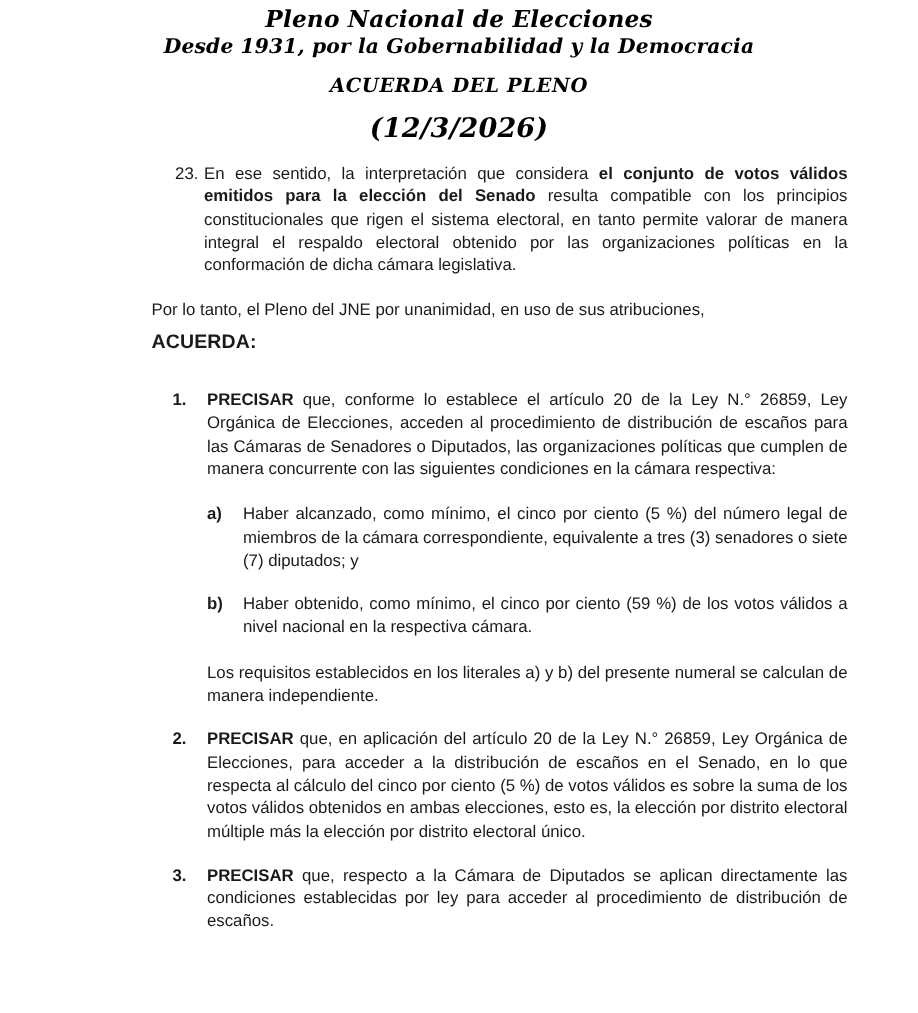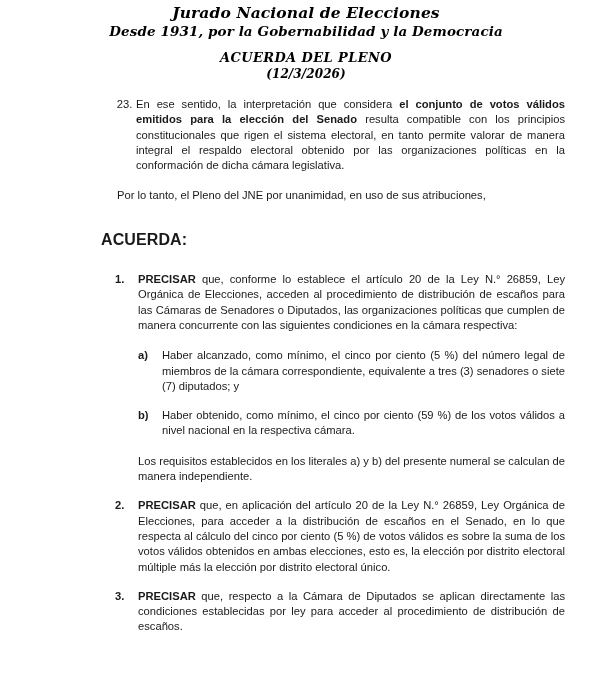--- a/index.html
+++ b/index.html
@@ -46,33 +46,34 @@
     line-height: 18px;
     text-align: center;
   }
   .doc-type {
     font-size: 13px;
     line-height: 17px;
     margin-top: 9px;
     letter-spacing: 0.4px;
   }
   .doc-date {
-    font-size: 12px;
+    font-size: 18px;
     line-height: 16px;
+    margin-top: 12px;
   }
 
   
   .doc-body {
     padding: 0 47px 0 101px;
     box-sizing: border-box;
     font-size: 11.2px;
     line-height: 15.3px;
   }
 
-  .block { margin: 16px; }
+  .block { margin: 0; }
 
   
   .numbered-para {
     display: flex;
     margin-top: 15px;
     padding-left: 12px;
   }
   .numbered-para .marker {
     flex: 0 0 23px;
     text-align: center;
@@ -83,23 +84,23 @@
     text-align: justify;
     text-justify: inter-word;
   }
 
   .plain-para {
     margin-top: 15px;
     text-align: left;
   }
 
   .acuerda-heading {
-    margin-top: 28px;
+    margin-top: 4px;
     font-weight: bold;
-    font-size: 16px;
+    font-size: 13px;
     letter-spacing: 0.1px;
   }
 
   
   .res-list {
     margin-top: 25px;
   }
   .res-item {
     display: flex;
     margin-top: 14px;
@@ -144,21 +145,21 @@
   }
 
   strong { font-weight: bold; }
 </style>
 </head>
 <body>
 
 <div class="page">
 
   <div class="doc-header">
-    <div class="header-line org-name">Jurado Nacional de Elecciones</div>
+    <div class="header-line org-name">Pleno Nacional de Elecciones</div>
     <div class="header-line org-motto">Desde 1931, por la Gobernabilidad y la Democracia</div>
     <div class="header-line doc-type">ACUERDA DEL PLENO</div>
     <div class="header-line doc-date">(12/3/2026)</div>
   </div>
 
   <div class="doc-body">
 
     <div class="numbered-para">
       <div class="marker">23.</div>
       <div class="body-text"><span>En ese sentido, la interpretación que considera </span><strong>el conjunto de votos válidos emitidos para la elección del Senado</strong><span> resulta compatible con los principios constitucionales que rigen el sistema electoral, en tanto permite valorar de manera integral el respaldo electoral obtenido por las organizaciones políticas en la conformación de dicha cámara legislativa.</span></div>

